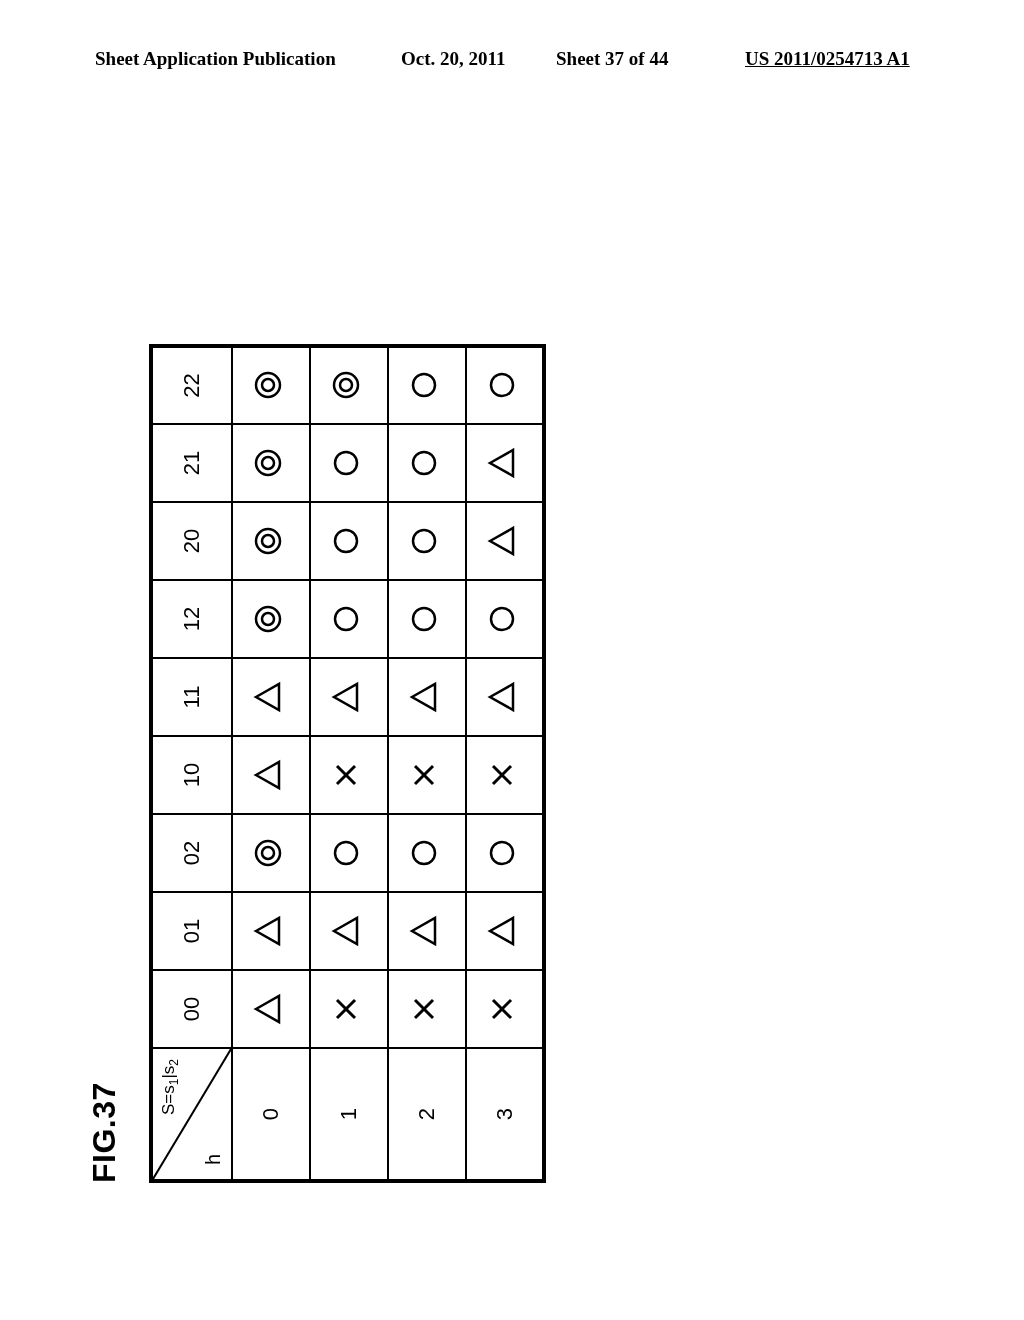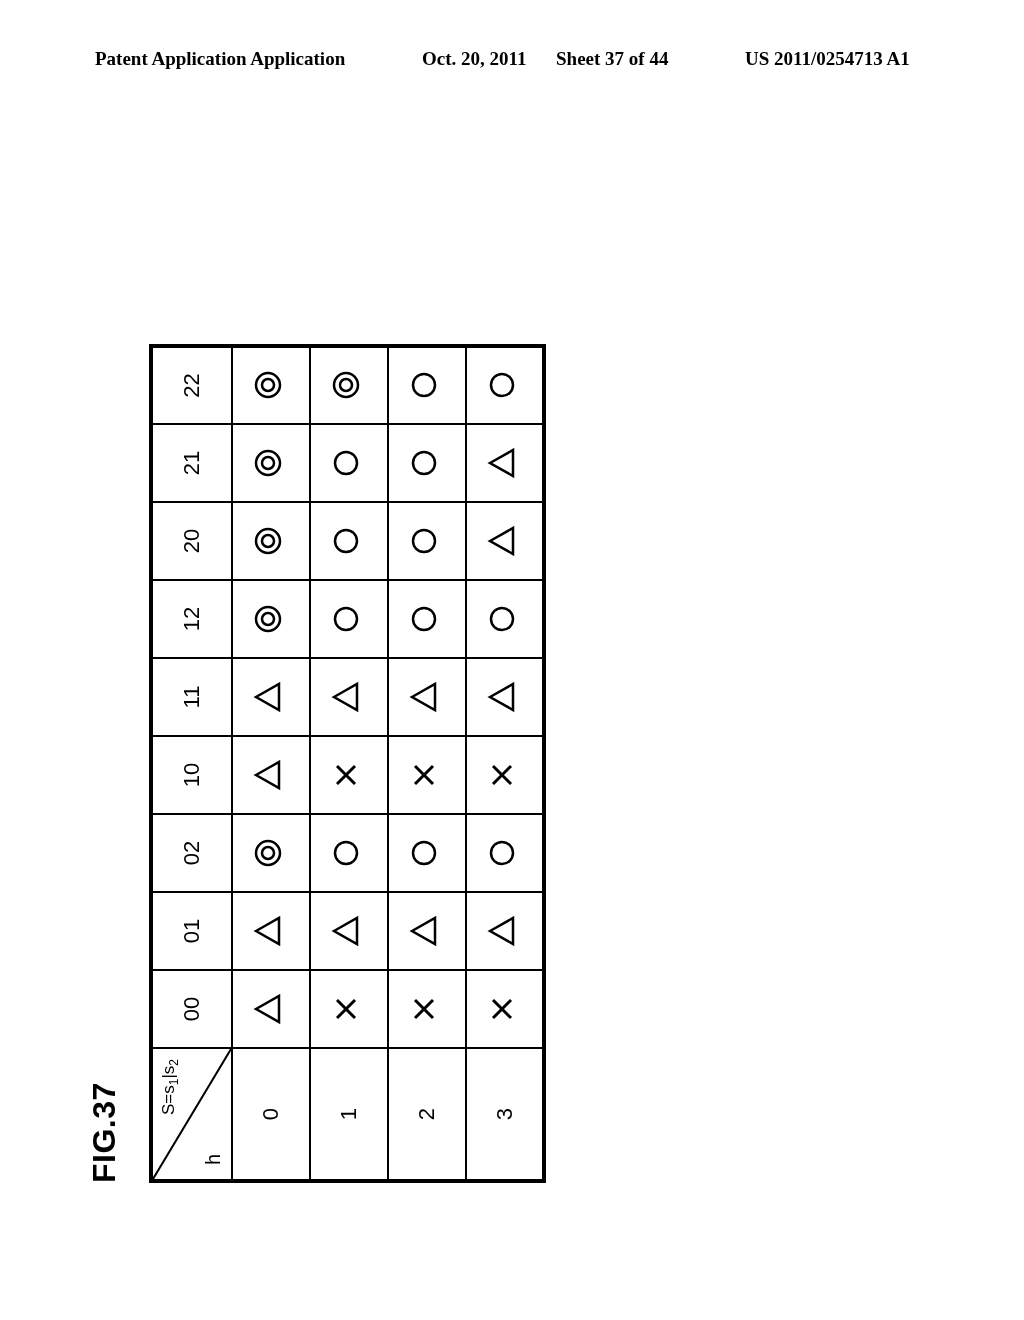--- a/index.html
+++ b/index.html
@@ -14,23 +14,23 @@
     position: absolute;
     top: 48px;
     left: 0;
     width: 100%;
     display: flex;
     justify-content: center;
     font-size: 19px;
     font-weight: bold;
   }
   .page-header .hdr-left  { position: absolute; left: 95px; }
-  .page-header .hdr-mid   { position: absolute; left: 422px; }
+  .page-header .hdr-mid   { position: absolute; left: 401px; }
   .page-header .hdr-sheet { position: absolute; left: 556px; }
-  .page-header .hdr-right { position: absolute; left: 745px; }
+  .page-header .hdr-right { position: absolute; left: 745px; text-decoration: underline; }
 
   .figure-wrap {
     position: absolute;
     left: 86px;
     top: 265px;
     transform: rotate(-90deg);
     transform-origin: top left;
     
     translate: 0 918px;
   }
@@ -79,21 +79,21 @@
   }
 
   
   .sym { display: inline-block; width: 32px; height: 32px; }
   .sym svg { width: 32px; height: 32px; display: block; margin: 0 auto; }
 </style>
 </head>
 <body>
 
 <div class="page-header">
-  <span class="hdr-left">Patent Application Application</span>
+  <span class="hdr-left">Sheet Application Publication</span>
   <span class="hdr-mid">Oct. 20, 2011</span>
   <span class="hdr-sheet">Sheet 37 of 44</span>
   <span class="hdr-right">US 2011/0254713 A1</span>
 </div>
 
 <div class="figure-wrap">
   <div class="fig-label">FIG.37</div>
 
   <table class="grid">
     <tbody>

